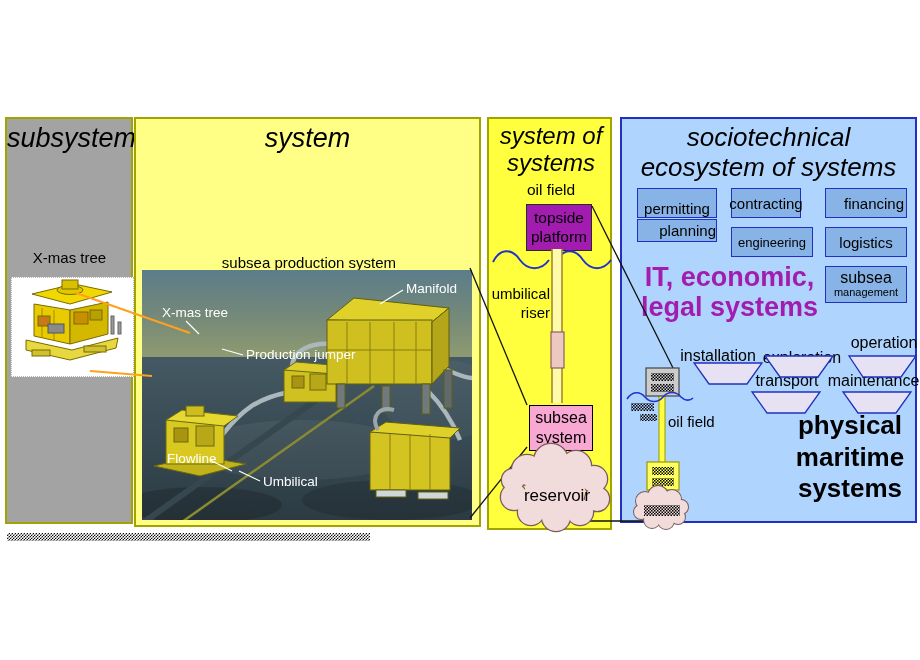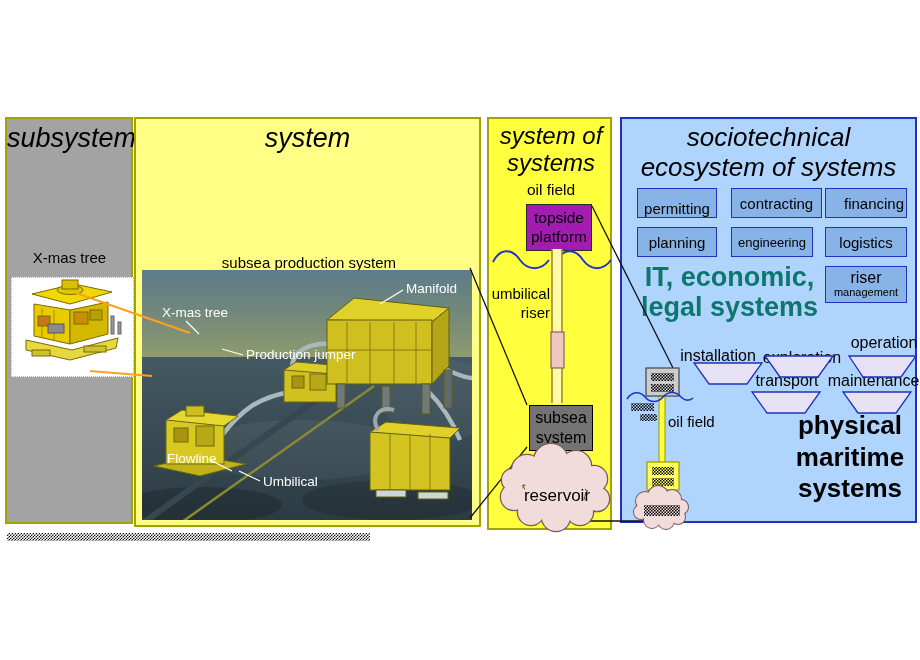--- a/index.html
+++ b/index.html
@@ -9,21 +9,21 @@
   .panel{position:absolute;box-sizing:border-box;}
   .p-yellow{border:2px solid #a3a300;}
   .ptitle{position:absolute;width:100%;text-align:center;font-style:italic;font-weight:400;}
   .t-big{font-size:27px;}
   .t-med{font-size:24px;line-height:1.12;}
   .lbl{position:absolute;font-size:15px;line-height:1.25;}
   .center{text-align:center;}
   .right{text-align:right;}
   .ebox{position:absolute;box-sizing:border-box;background:#87b3e6;border:1.5px solid #2030c0;
         display:flex;align-items:center;justify-content:center;font-size:15px;color:#000;}
-  .it-text{position:absolute;font-size:27px;font-weight:bold;color:#0f766e;line-height:1.12;}
+  .it-text{position:absolute;font-size:27px;font-weight:bold;color:#a21caf;line-height:1.12;}
   .phys-text{position:absolute;font-size:26px;font-weight:bold;color:#000;line-height:1.22;text-align:center;}
   .vlabel{position:absolute;font-size:16px;text-align:center;}
   .checker-black,.checker-blue{position:absolute;height:8px;background-color:#fff;}
   .checker-black{background-image:
      linear-gradient(45deg,#111 25%,transparent 25%,transparent 75%,#111 75%),
      linear-gradient(45deg,#111 25%,transparent 25%,transparent 75%,#111 75%);
      background-size:3px 3px;background-position:0 0,1.5px 1.5px;}
   .checker-blue{background-image:
      linear-gradient(45deg,#2233cc 25%,transparent 25%,transparent 75%,#2233cc 75%),
      linear-gradient(45deg,#2233cc 25%,transparent 25%,transparent 75%,#2233cc 75%),
@@ -158,51 +158,51 @@
     </div>
   </div>
 
   <div class="panel p-yellow" style="left:487px;top:117px;width:125px;height:413px;background:#ffff3d;">
     <div class="ptitle t-med" style="top:4px;left:2px;width:120px;">system of systems</div>
     <div class="lbl center" style="left:12px;top:61px;width:100px;font-size:15.5px;">oil field</div>
     <div class="gbox" style="left:37px;top:85px;width:66px;height:47px;background:#a21caf;border:1.5px solid #2a2a2a;font-size:15.5px;line-height:1.2;">
       <span style="text-align:center;">topside platform</span>
     </div>
     <div class="lbl right" style="left:1px;top:166px;width:60px;">umbilical riser</div>
-    <div class="gbox" style="left:40px;top:286px;width:64px;height:46px;background:#737373;border:1.3px solid #000;font-size:16px;line-height:1.25;">
+    <div class="gbox" style="left:40px;top:286px;width:64px;height:46px;background:#f9a8d4;border:1.3px solid #000;font-size:16px;line-height:1.25;">
       <span style="text-align:center;">subsea system</span>
     </div>
   </div>
 
   <div class="panel" style="left:620px;top:117px;width:297px;height:406px;background:#afd5ff;border:2px solid #2030c0;">
     <div class="ptitle" style="top:3px;font-size:26px;">sociotechnical</div>
     <div class="ptitle" style="top:33px;font-size:26px;text-align:center;">ecosystem of systems</div>
 
     <div class="ebox" style="left:15px;top:69px;width:80px;height:30px;align-items:flex-end;">
         <span>permitting</span>
       </div>
-    <div class="ebox" style="left:109px;top:69px;width:91px;height:30px;">
+    <div class="ebox" style="left:109px;top:69px;width:70px;height:30px;">
         <span>contracting</span>
       </div>
     <div class="ebox" style="left:203px;top:69px;width:82px;height:30px;padding-left:16px;">
         <span>financing</span>
       </div>
 
-    <div class="ebox" style="left:15px;top:108px;width:80px;height:30px;">
+    <div class="ebox" style="left:15px;top:100px;width:80px;height:23px;justify-content:flex-end;">
         <span>planning</span>
       </div>
     <div class="ebox" style="left:109px;top:108px;width:82px;height:30px;font-size:13px;">
         <span>engineering</span>
       </div>
     <div class="ebox" style="left:203px;top:108px;width:82px;height:30px;">
         <span>logistics</span>
       </div>
 
     <div class="ebox" style="left:203px;top:147px;width:82px;height:37px;flex-direction:column;line-height:1.05;">
-      <span style="font-size:16px;">riser</span>
+      <span style="font-size:16px;">subsea</span>
       <span style="font-size:11px;">management</span>
     </div>
 
     <div class="it-text" style="left:10px;top:143px;width:195px;text-align:center;">
       <div>IT, economic,</div>
       <div>legal systems</div>
     </div>
 
     <div class="vlabel" style="left:36px;top:228px;width:120px;">installation</div>
     <div class="vlabel" style="left:130px;top:230px;width:100px;">exploration</div>

